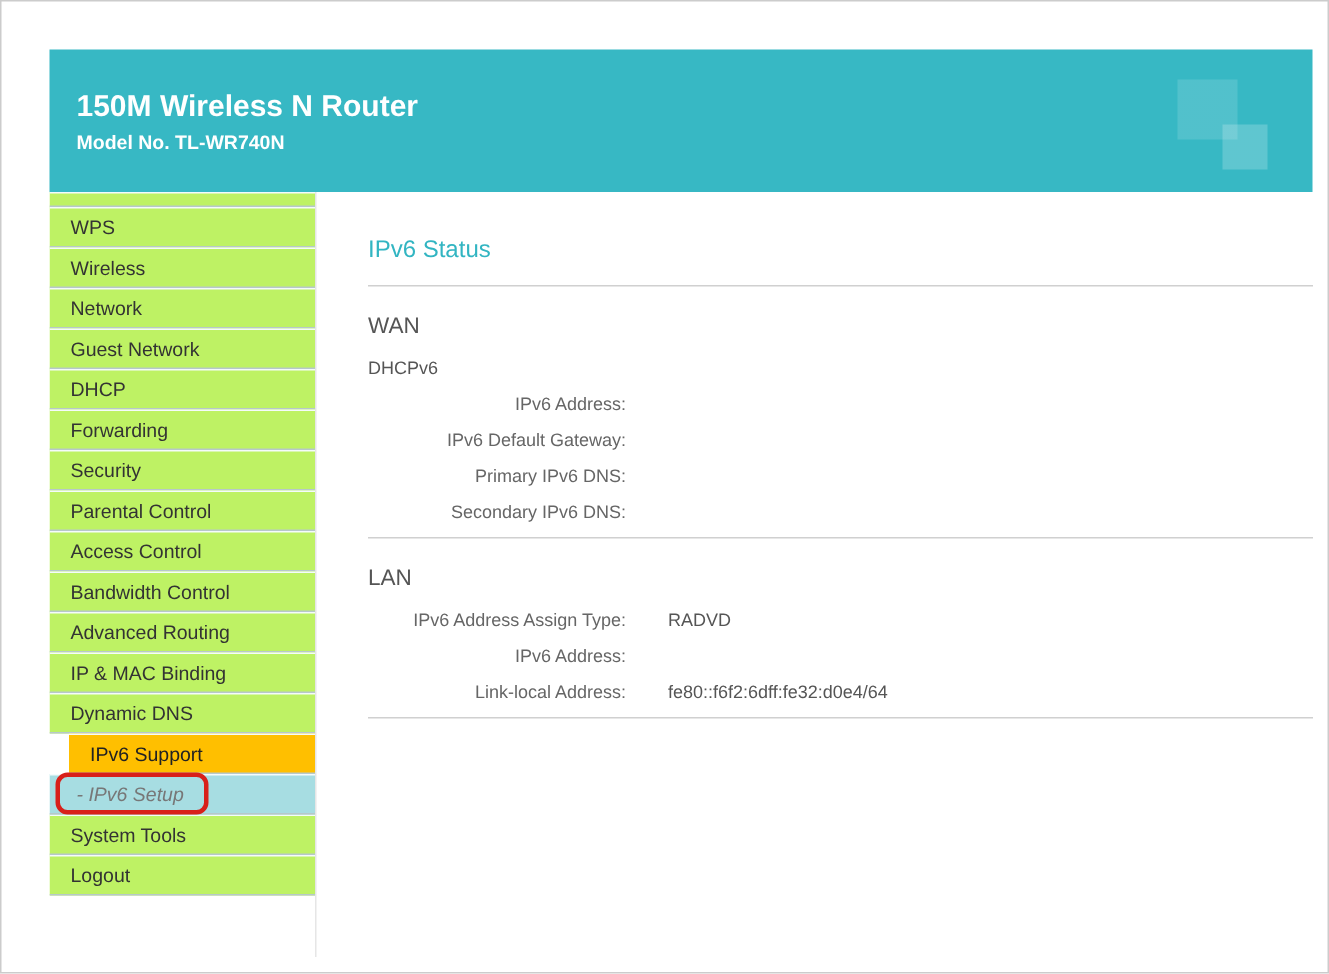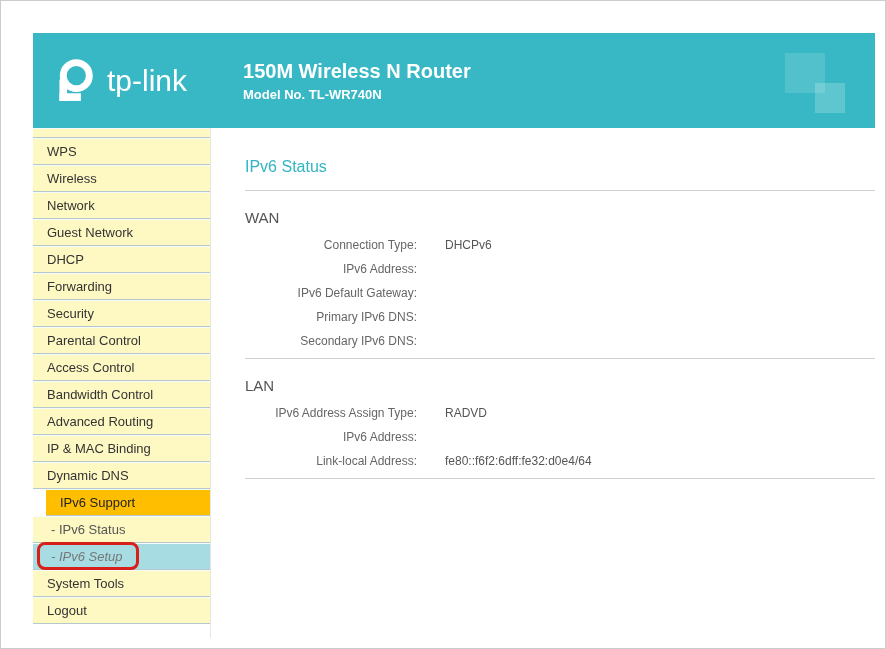--- a/index.html
+++ b/index.html
@@ -90,21 +90,21 @@
   .sidebar-wrap::-webkit-scrollbar-track { background: #f0f0f0; }
   .sidebar-wrap::-webkit-scrollbar-thumb { background: #bfbfbf; border: 3px solid #f0f0f0; border-radius: 8px;}
   .sidebar-wrap::-webkit-scrollbar-button { height: 16px; background: #f0f0f0; }
   .menu {
     list-style: none;
   }
   .menu li {
     padding: 5px 10px 5px 14px;
     font-size: 13px;
     color: #333;
-    background: #fef9c3;
+    background: #bef264;
     border-bottom: 1px solid #b7c8ca;
     border-top: 1px solid #f4fbfc;
     cursor: pointer;
     white-space: nowrap;
   }
   .menu li.truncated {
     padding-top: 0;
     height: 10px;
     line-height: 0;
     overflow: hidden;
@@ -183,28 +183,20 @@
   .kv-value {
     color: #555;
   }
 </style>
 </head>
 <body>
 
 <div class="frame">
 
   <div class="header">
-    <div class="logo-wrap">
-      <svg class="logo-mark" viewBox="0 0 60 60">
-        <circle cx="33" cy="23" r="17" fill="none" stroke="#fff" stroke-width="9"></circle>
-        <rect x="11" y="28" width="10" height="28" fill="#fff"></rect>
-        <rect x="11" y="46" width="28" height="10" fill="#fff"></rect>
-      </svg>
-      <span class="logo-text">tp-link</span>
-    </div>
     <div class="title-block">
       <div class="title-main">150M Wireless N Router</div>
       <div class="title-sub">Model No. TL-WR740N</div>
     </div>
   </div>
 
   <div class="body">
 
     <div class="sidebar-wrap">
       <ul class="menu">
@@ -216,38 +208,36 @@
         <li>DHCP</li>
         <li>Forwarding</li>
         <li>Security</li>
         <li>Parental Control</li>
         <li>Access Control</li>
         <li>Bandwidth Control</li>
         <li>Advanced Routing</li>
         <li>IP &amp; MAC Binding</li>
         <li>Dynamic DNS</li>
         <li class="parent-active">IPv6 Support</li>
-        <li class="sub">- IPv6 Status</li>
         <li class="sub current">
           <span>- IPv6 Setup</span>
           <span class="highlight-box"></span>
         </li>
         <li>System Tools</li>
         <li>Logout</li>
       </ul>
     </div>
 
     <div class="content-scroll">
       <div class="content">
         <div class="page-title">IPv6 Status</div>
         <hr class="divider">
 
         <div class="section-title">WAN</div>
         <div class="kv-row">
-          <div class="kv-label">Connection Type:</div>
           <div class="kv-value">DHCPv6</div>
         </div>
         <div class="kv-row">
           <div class="kv-label">IPv6 Address:</div>
           <div class="kv-value"></div>
         </div>
         <div class="kv-row">
           <div class="kv-label">IPv6 Default Gateway:</div>
           <div class="kv-value"></div>
         </div>

